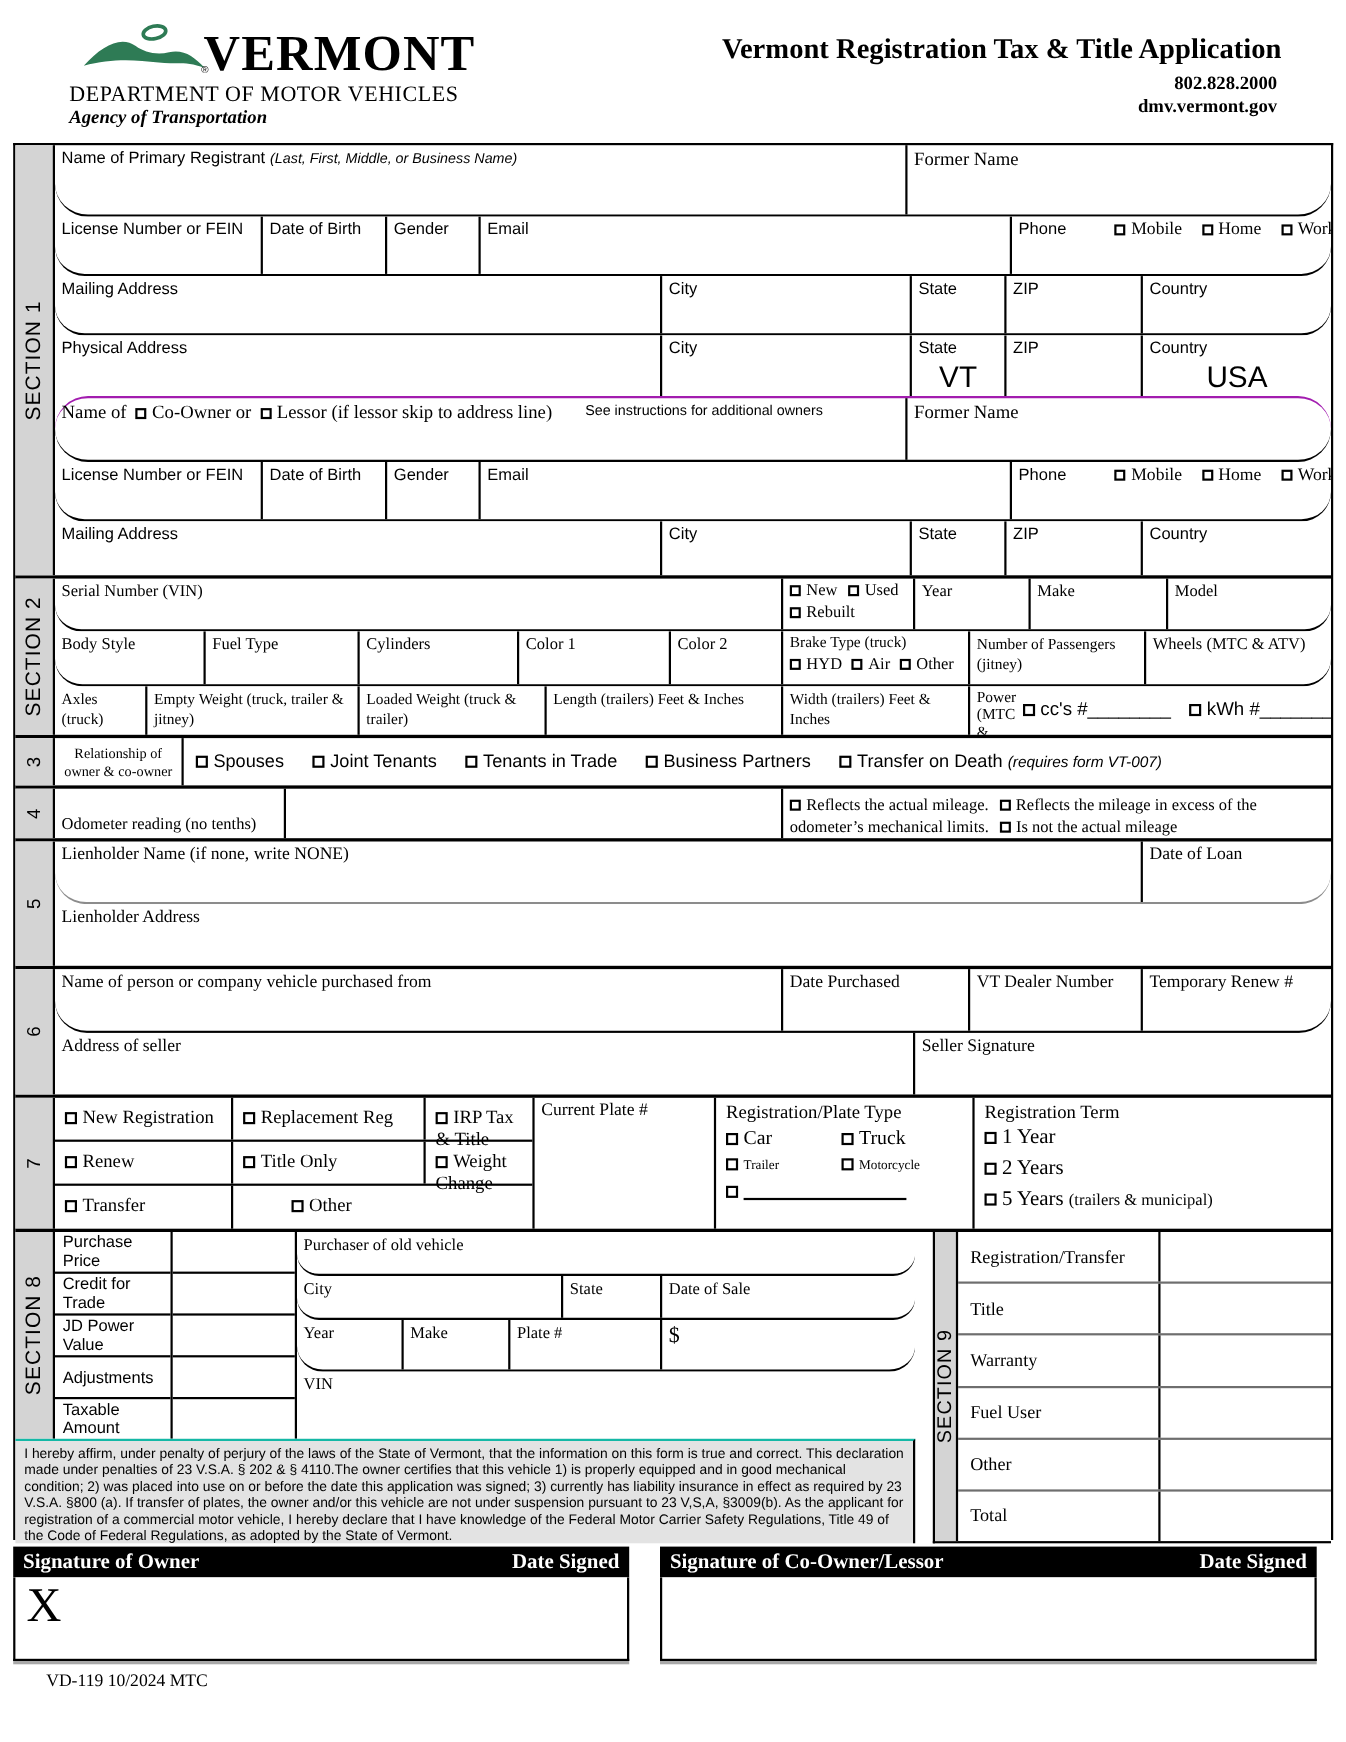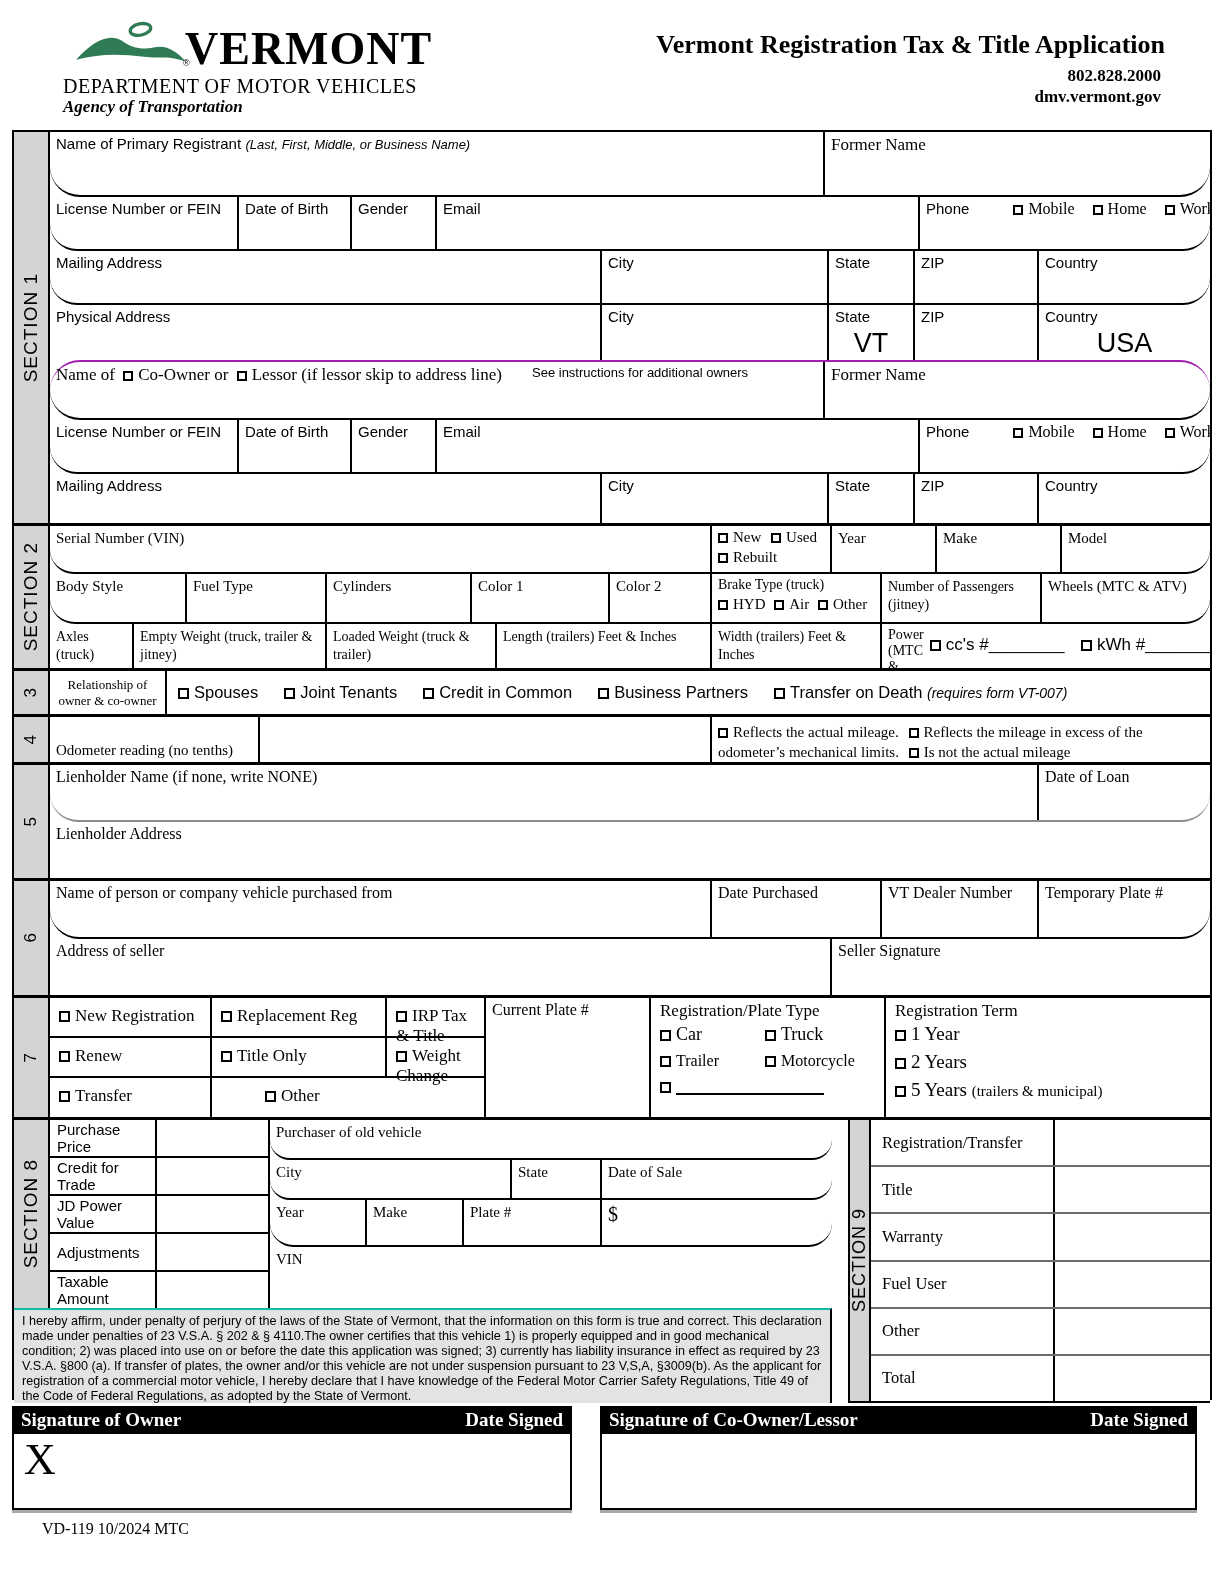--- a/index.html
+++ b/index.html
@@ -339,21 +339,21 @@
       </div>
       <div class="bodycol">
         <div class="r last" style="height:43px">
           <div class="c" style="width:117px; display:flex; flex-direction:column; justify-content:center; align-items:center;">
             <span class="slab15" style="font-size:13px">Relationship of</span>
             <span class="slab15" style="font-size:13px">owner &amp; co-owner</span>
           </div>
           <div class="c cl flexfill" style="display:flex; align-items:center; gap:26px; padding-left:11px;">
             <span class="cbgroup" style="font-size:16.5px"><span class="cb"></span><span>Spouses</span></span>
             <span class="cbgroup" style="font-size:16.5px"><span class="cb"></span><span>Joint Tenants</span></span>
-            <span class="cbgroup" style="font-size:16.5px"><span class="cb"></span><span>Credit in Common</span></span>
+            <span class="cbgroup" style="font-size:16.5px"><span class="cb"></span><span>Tenants in Trade</span></span>
             <span class="cbgroup" style="font-size:16.5px"><span class="cb"></span><span>Business Partners</span></span>
             <span class="cbgroup" style="font-size:16.5px"><span class="cb"></span><span>Transfer on Death</span>
               <span class="hint" style="font-size:14px">(requires form VT-007)</span></span>
           </div>
         </div>
       </div>
     </div>
 
     <div class="sec">
       <div class="strip">
@@ -404,21 +404,21 @@
           <div class="c" style="width:662px">
             <span class="slab">Name of person or company vehicle purchased from</span>
           </div>
           <div class="c" style="width:170px">
             <span class="slab">Date Purchased</span>
           </div>
           <div class="c" style="width:157px">
             <span class="slab">VT Dealer Number</span>
           </div>
           <div class="c cl flexfill">
-            <span class="slab">Temporary Plate #</span>
+            <span class="slab">Temporary Renew #</span>
           </div>
         </div>
         <div class="r last" style="height:56px">
           <div class="c" style="width:782px">
             <span class="slab">Address of seller</span>
           </div>
           <div class="c cl flexfill">
             <span class="slab">Seller Signature</span>
           </div>
         </div>
@@ -449,21 +449,21 @@
           </div>
           <div class="c" style="width:165px">
             <span class="slab">Current Plate #</span>
           </div>
           <div class="c" style="width:235px; padding-left:9px;">
             <div class="slab" style="font-size:17px">Registration/Plate Type</div>
             <div class="slab" style="font-size:18px; margin-top:3px; display:flex;">
               <span style="width:105px"><span class="cb"></span><span>Car</span></span>
               <span><span class="cb"></span><span>Truck</span></span>
             </div>
-            <div class="slab" style="font-size:16px; margin-top:7px; display:flex;">
+            <div class="slab" style="font-size:12px; margin-top:7px; display:flex;">
               <span style="width:105px"><span class="cb"></span><span>Trailer</span></span>
               <span><span class="cb"></span><span>Motorcycle</span></span>
             </div>
             <div style="margin-top:8px;">
               <span class="cb"></span><span class="blankline"></span>
             </div>
           </div>
           <div class="c cl flexfill" style="padding-left:9px;">
             <div class="slab" style="font-size:17px">Registration Term</div>
             <div class="slab" style="font-size:19px; margin-top:2px;"><span class="cb"></span><span>1 Year</span></div>

